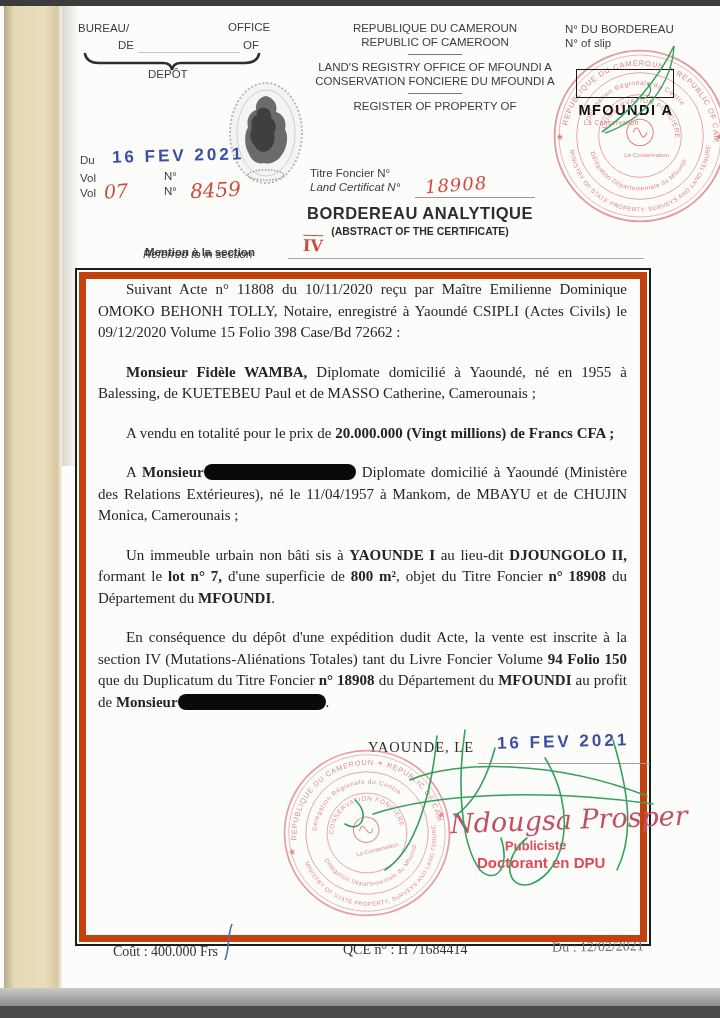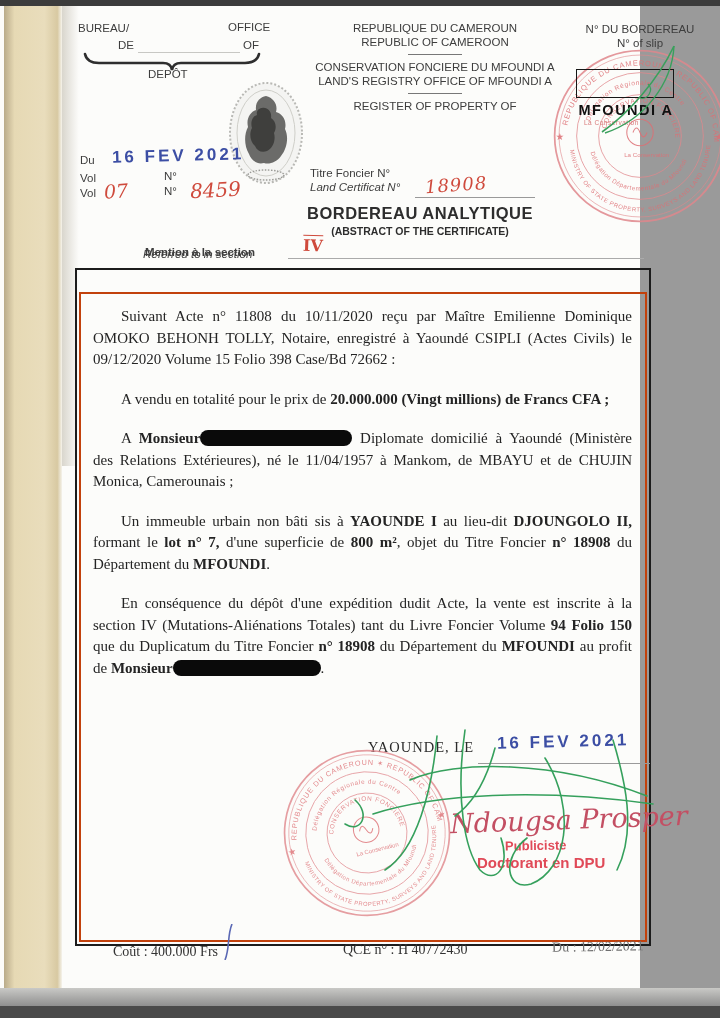--- a/index.html
+++ b/index.html
@@ -1,39 +1,39 @@
 <!DOCTYPE html>
 <html><head>
 <meta charset="utf-8">
 <style>
   html,body{margin:0;padding:0;background:#8f8f8f;}
   #canvas{position:relative;width:720px;height:1018px;margin:0 auto;background:#9a9a9a;overflow:hidden;
           font-family:"Liberation Sans",sans-serif;}
   .strip-top{position:absolute;left:0;top:0;width:720px;height:6px;background:#3c3c3c;}
   .strip-bottom{position:absolute;left:0;top:1006px;width:720px;height:12px;background:#4a4a4a;}
   .shadow-bottom{position:absolute;left:0;top:988px;width:720px;height:18px;background:linear-gradient(#c9c9c6,#8f8f8f);}
-  #page{position:absolute;left:0;top:6px;width:640px;height:982px;background:#fcfcfa;}
+  #page{position:absolute;left:0;top:6px;width:720px;height:982px;background:#fcfcfa;}
   .binder-strip{position:absolute;left:4px;top:0;width:58px;height:982px;
                 background:linear-gradient(90deg,#b9ab8a 0%,#e6d9b4 18%,#e9ddbc 70%,#d8c9a2 92%,#f5f3ec 100%);}
   .lbl{position:absolute;color:#3d3d3d;font-size:11.5px;white-space:nowrap;}
   .lbl.it{font-style:italic;}
   .center-col{position:absolute;left:285px;top:16px;width:300px;text-align:center;color:#3d3d3d;font-size:11.5px;line-height:13.5px;}
   .hr-mini{display:block;width:54px;height:0;border-bottom:1.2px solid #777;margin:5px auto 6px auto;}
-  .right-col{position:absolute;left:565px;top:16px;width:150px;text-align:center;color:#3d3d3d;font-size:11.5px;line-height:14px;}
+  .right-col{position:absolute;left:565px;top:16px;width:150px;text-align:left;color:#3d3d3d;font-size:11.5px;line-height:14px;}
   .brace-svg{position:absolute;left:83px;top:46px;}
   .faint-line{position:absolute;height:0;border-top:1px solid #c8c8c4;}
   .blue-stamp{position:absolute;color:#3c4ea4;font-weight:bold;font-size:17px;letter-spacing:3px;
               transform:rotate(-1.5deg);white-space:nowrap;}
   .red-hand{position:absolute;color:#cf4a3c;font-style:italic;font-family:"DejaVu Serif",serif;white-space:nowrap;}
   .doc-title{position:absolute;left:260px;top:198px;width:320px;text-align:center;color:#2d2d2d;}
   .doc-title .t1{font-size:16.5px;font-weight:bold;letter-spacing:.5px;}
   .doc-title .t2{font-size:10.5px;font-weight:bold;margin-top:2px;}
   .main-box{position:absolute;left:75px;top:262px;width:572px;height:674px;border:2.5px solid #1c1c1c;}
-  .main-box .inner{position:absolute;left:2px;top:2px;right:2px;bottom:2px;border:2px solid #c2410c;
-                   padding:12px 13px 0 12px;box-sizing:border-box;margin-top:20px;}
+  .main-box .inner{position:absolute;left:2px;top:2px;right:2px;bottom:2px;border:7px solid #c2410c;
+                   padding:0 13px 0 12px;box-sizing:border-box;}
   .body-text{font-family:"Liberation Serif",serif;font-size:15px;line-height:21.5px;color:#242424;text-align:justify;}
   .body-text p{margin:0 0 18px 0;text-indent:28px;}
   .redact{display:inline-block;height:16px;background:#0a0a0a;border-radius:8px;vertical-align:-3px;}
   .closing-place{position:absolute;left:368px;top:733px;font-family:"Liberation Serif",serif;font-size:14.5px;
                  letter-spacing:1px;color:#2b2b2b;}
   .closing-line{position:absolute;left:478px;top:757px;width:172px;border-top:1px solid #9a9a9a;}
   .sig-name{position:absolute;left:450px;top:798px;font-family:"DejaVu Serif",serif;font-style:italic;
             font-size:27px;color:#c34f63;transform:rotate(-2deg);white-space:nowrap;}
   .sig-role{position:absolute;color:#e04a58;font-weight:bold;white-space:nowrap;}
   .footer-item{position:absolute;font-family:"Liberation Serif",serif;font-size:14px;color:#333;white-space:nowrap;}
@@ -75,22 +75,22 @@
       <ellipse cx="40" cy="55" rx="29" ry="43" fill="none" stroke="#cfcfc9" stroke-width="1"></ellipse>
       <path d="M40,18 c8,2 12,9 10,16 c7,2 11,9 9,17 c4,8 2,20 -4,27 c-4,6 -12,9 -17,7 c-7,2 -13,-3 -15,-9 c-5,-8 -5,-20 -1,-27 c-2,-8 2,-15 8,-17 c-1,-8 4,-13 10,-14 z" fill="#6b6b69"></path>
       <path d="M36,30 c6,-1 10,4 9,10 c5,3 6,10 3,15 c2,7 -1,15 -7,18 c-5,2 -10,0 -12,-5 c-5,-4 -6,-13 -3,-18 c-2,-6 1,-12 5,-13 c-1,-4 2,-7 5,-7 z" fill="#3f3f3d"></path>
       <ellipse cx="40" cy="97" rx="18" ry="5" fill="none" stroke="#9a9a96" stroke-width="1.4" stroke-dasharray="1.5,1.5"></ellipse>
     </svg>
 
     <div class="center-col">
       <div>REPUBLIQUE DU CAMEROUN</div>
       <div>REPUBLIC OF CAMEROON</div>
       <span class="hr-mini"></span>
+      <div>LAND'S REGISTRY OFFICE OF MFOUNDI A</div>
       <div>CONSERVATION FONCIERE DU MFOUNDI A</div>
-      <div>LAND'S REGISTRY OFFICE OF MFOUNDI A</div>
       <span class="hr-mini"></span>
       <div>REGISTER OF PROPERTY OF</div>
     </div>
 
     <div class="right-col">
       <div>N° DU BORDEREAU</div>
       <div>N° of slip</div>
     </div>
 
     <svg width="0" height="0" style="position:absolute">
@@ -151,20 +151,21 @@
     </div>
 
     <span class="lbl" style="left:145px;top:240px;font-weight:bold;">Mention à la section</span>
     <span class="lbl it" style="left:143px;top:242px;">Referred to in section</span>
     <div class="mention-line"></div>
     <span class="mention-val">IV</span>
 
     <div class="main-box">
       <div class="inner body-text">
         <p><span>Suivant Acte n° 11808 du 10/11/2020  reçu par Maître Emilienne Dominique OMOKO BEHONH TOLLY, Notaire, enregistré à Yaoundé CSIPLI (Actes Civils) le 09/12/2020 Volume 15 Folio 398 Case/Bd 72662 :</span></p>
+        <p><span style="font-weight: bold;">Monsieur Fidèle WAMBA,</span><span> Diplomate domicilié à Yaoundé, né en 1955 à Balessing, de  KUETEBEU Paul et de MASSO Catherine, Camerounais ;</span></p>
         <p><span>A vendu en totalité pour le prix de </span><span style="font-weight: bold;">20.000.000 (Vingt millions) de Francs CFA ;</span></p>
         <p><span>A </span><span style="font-weight: bold;">Monsieur</span><span class="redact" style="width: 152px;"></span><span> Diplomate domicilié à Yaoundé (Ministère des Relations Extérieures), né le 11/04/1957 à Mankom, de MBAYU et de CHUJIN Monica, Camerounais ;</span></p>
         <p><span>Un immeuble urbain non bâti sis à </span><span style="font-weight: bold;">YAOUNDE I</span><span> au lieu-dit </span><span style="font-weight: bold;">DJOUNGOLO II,</span><span> formant  le </span><span style="font-weight: bold;">lot n° 7,</span><span> d'une superficie de </span><span style="font-weight: bold;">800 m²</span><span>, objet du Titre Foncier </span><span style="font-weight: bold;">n° 18908</span><span> du Département du </span><span style="font-weight: bold;">MFOUNDI</span><span>.</span></p>
         <p><span>En conséquence du dépôt  d'une expédition dudit Acte, la vente est inscrite à la section IV (Mutations-Aliénations Totales) tant du Livre Foncier Volume </span><span style="font-weight: bold;">94 Folio 150</span><span> que du Duplicatum du Titre Foncier </span><span style="font-weight: bold;">n° 18908</span><span> du Département du </span><span style="font-weight: bold;">MFOUNDI</span><span> au profit de </span><span style="font-weight: bold;">Monsieur</span><span class="redact" style="width: 148px;"></span><span>.</span></p>
       </div>
     </div>
 
     <span class="closing-place">YAOUNDE, LE</span>
     <span class="blue-stamp" style="left:497px;top:726px;">16 FEV 2021</span>
     <div class="closing-line"></div>
@@ -184,21 +185,21 @@
         <path d="M95,62 C140,42 240,42 332,78"></path>
         <path d="M58,96 C120,76 222,70 338,86"></path>
         <path d="M230,40 C262,92 252,152 216,166 C191,173 186,140 212,120"></path>
         <path d="M40,82 C56,96 46,116 30,106"></path>
         <path d="M298,22 C310,62 322,112 302,152"></path>
         <path d="M180,30 C172,60 160,84 140,98"></path>
       </g>
     </svg>
 
     <span class="footer-item" style="left:113px;top:938px;">Coût : 400.000 Frs</span>
-    <span class="footer-item" style="left:343px;top:936px;">QCE n° : H 40772430</span>
+    <span class="footer-item" style="left:343px;top:936px;">QCE n° : H 71684414</span>
     <span class="footer-item" style="left:552px;top:933px;color:#6f6f6f;transform:rotate(-1deg);">Du : 12/02/2021</span>
     <svg class="stamp-abs" style="left:222px;top:918px;" width="14" height="36" viewBox="0 0 14 36">
       <path d="M10,0 C5,12 8,24 3,36" fill="none" stroke="#5a68b4" stroke-width="1.6"></path>
     </svg>
   </div>
 
   <div class="shadow-bottom"></div>
   <div class="strip-bottom"></div>
 </div>
 

